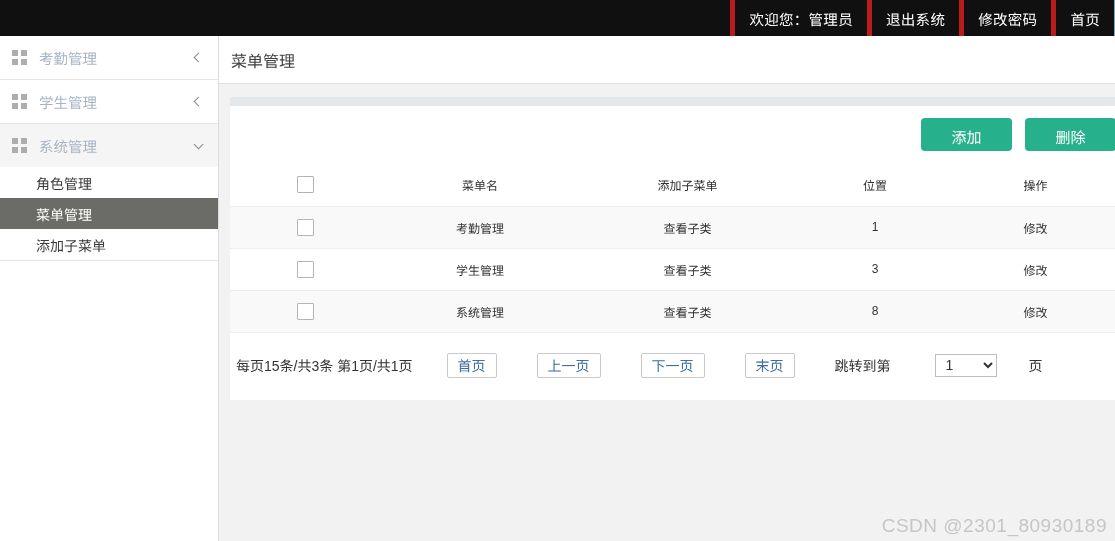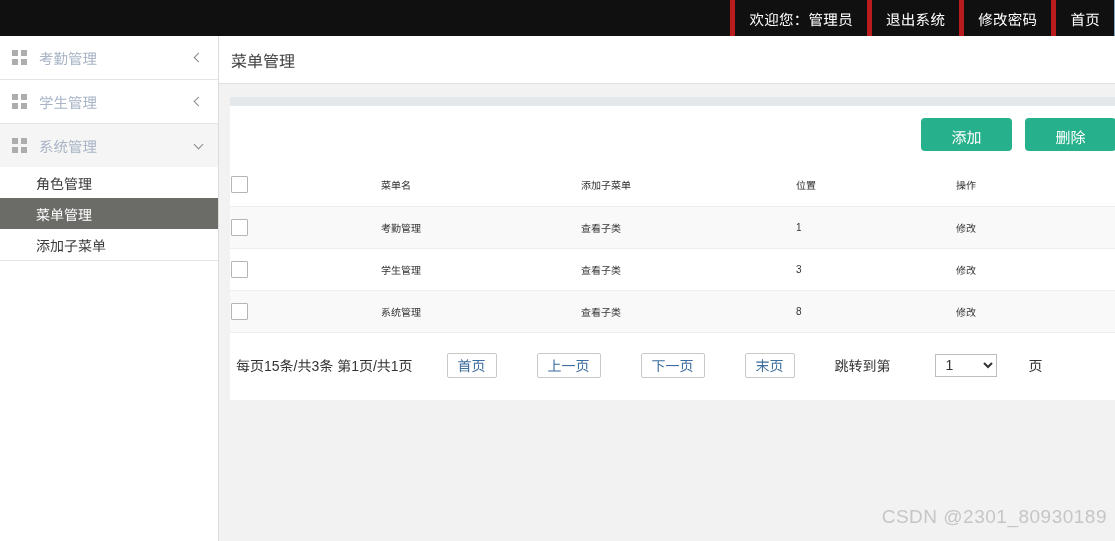--- a/index.html
+++ b/index.html
@@ -182,23 +182,23 @@
     cursor: pointer;
     margin-left: 13px;
   }
 
   table.grid {
     width: 886px;
     border-collapse: collapse;
     table-layout: fixed;
   }
   table.grid th, table.grid td {
-    text-align: left;
+    text-align: center;
     font-weight: normal;
-    font-size: 10px;
+    font-size: 12px;
     color: #333;
     height: 42px;
     box-sizing: border-box;
   }
   table.grid th {
     border-bottom: 1px solid #eceeef;
     color: #2f2f2f;
   }
   table.grid tbody tr { border-bottom: 1px solid #eceeef; }
   table.grid tbody tr.odd  { background: #f9f9f9; }
@@ -253,21 +253,21 @@
     color: #333;
     cursor: pointer;
     padding-left: 6px;
   }
   .pager-tail { margin-left: 8px; }
 
   
   .watermark {
     position: absolute;
     right: 8px;
-    bottom: 13px;
+    bottom: 4px;
     font-size: 19px;
     color: #c6c6c6;
     letter-spacing: .5px;
     font-family: "Liberation Sans", sans-serif;
   }
 </style>
 </head>
 <body>
 
 <div class="topbar">

